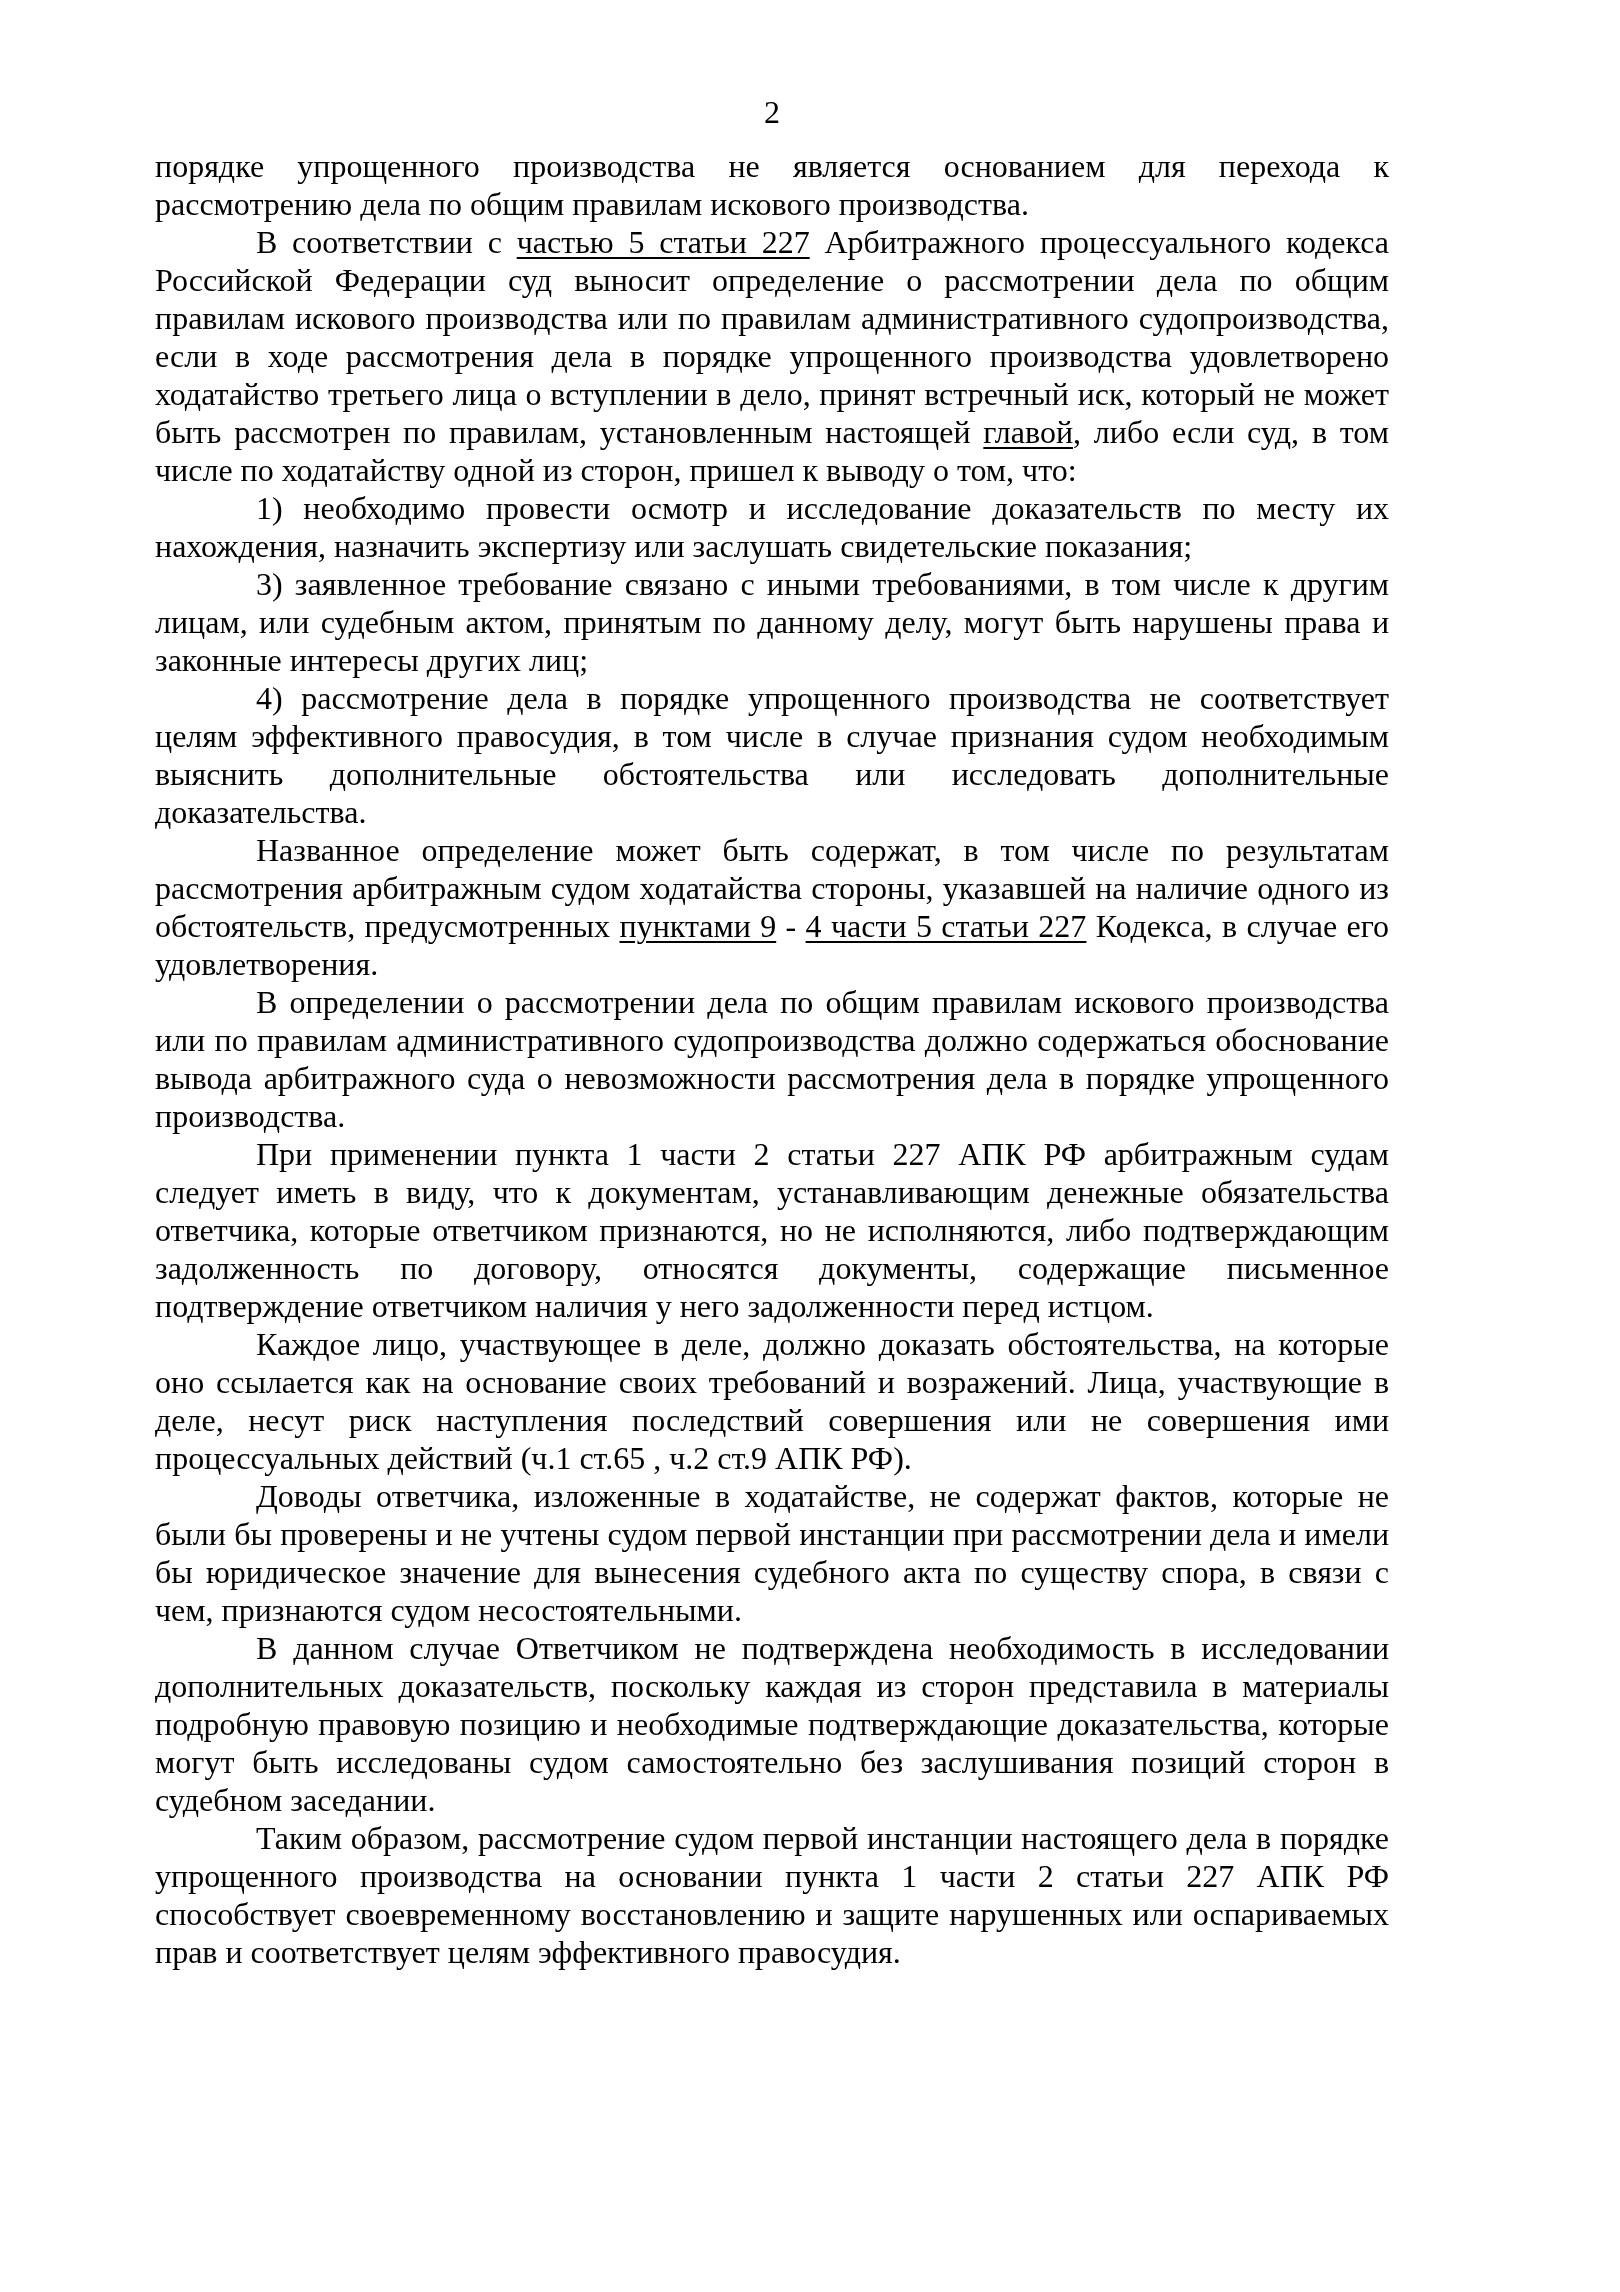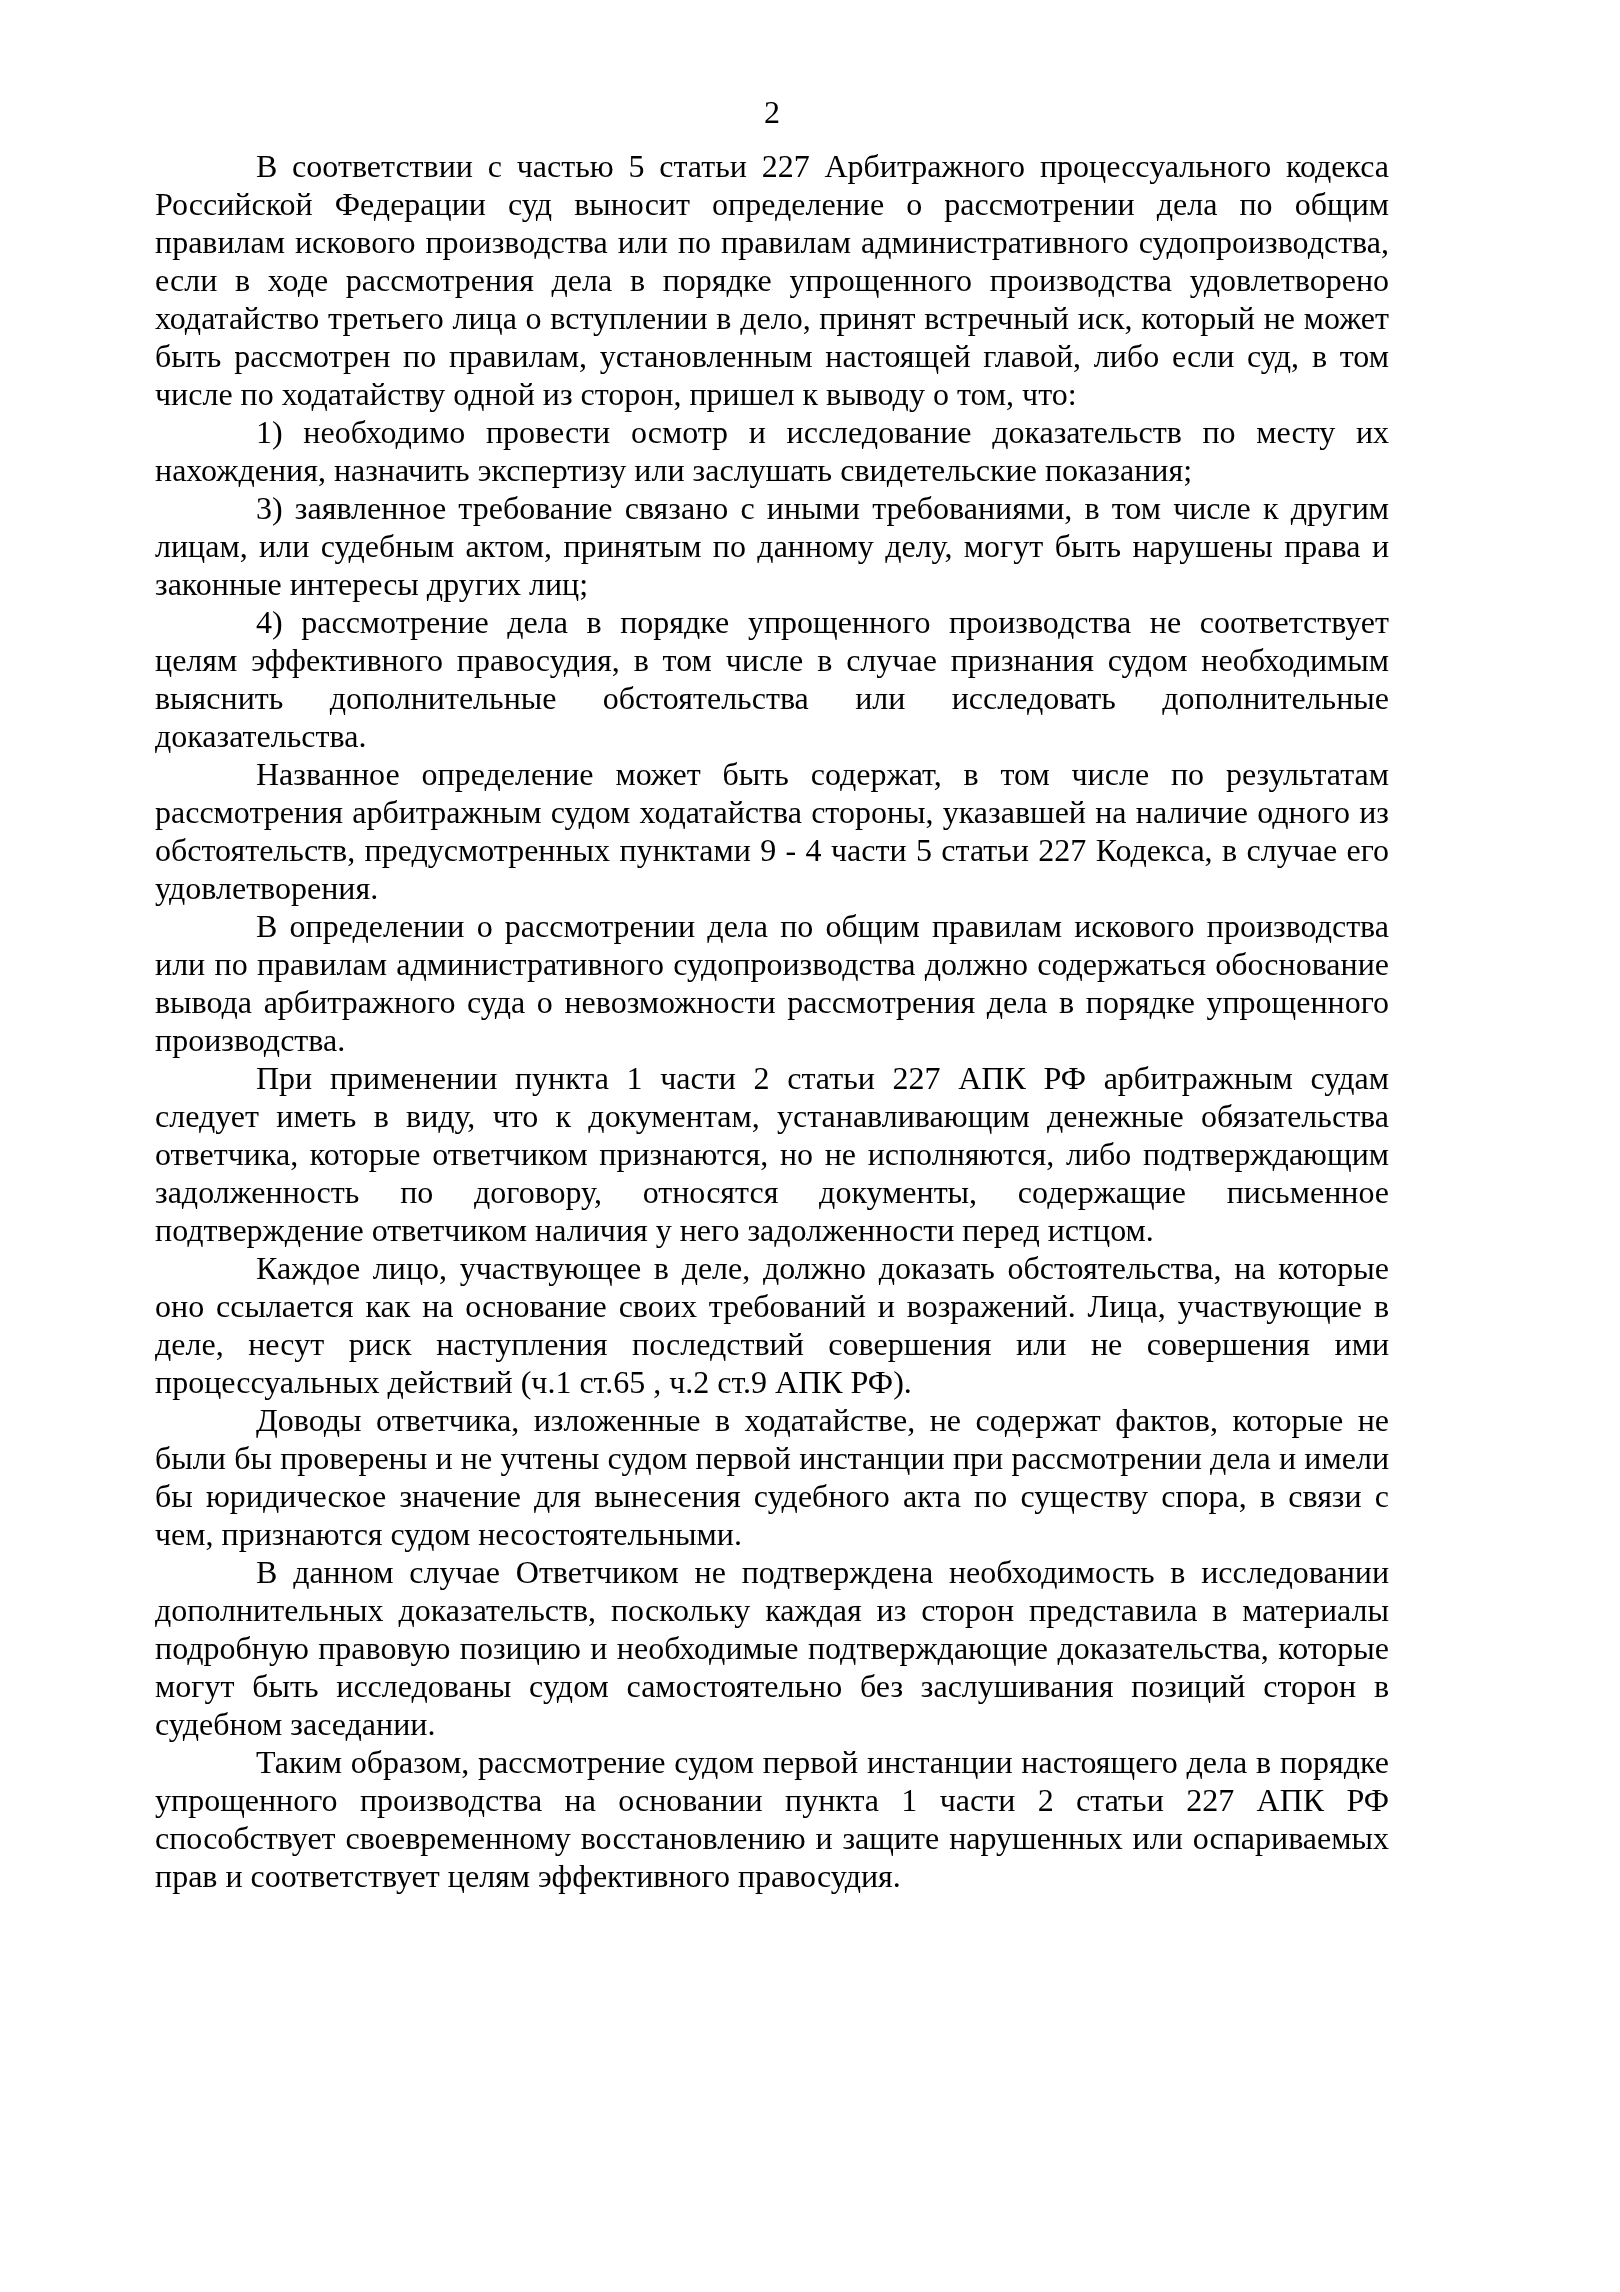--- a/index.html
+++ b/index.html
@@ -36,30 +36,32 @@
   }
   .doc p {
     margin: 0;
     padding: 0;
     text-indent: 101px;
   }
   .doc p.no-indent {
     text-indent: 0;
   }
   .u {
+    text-decoration: underline;
     text-decoration-thickness: 2px;
     text-underline-offset: 3.9px;
   }
 </style>
 </head>
 <body>
 
 <div class="page">
   <div class="pagenum">2</div>
   <div class="doc">
+      <p class="no-indent"><span>порядке упрощенного производства не является основанием для перехода к рассмотрению дела по общим правилам искового производства.</span></p>
       <p><span>В соответствии с </span><span class="u">частью 5 статьи 227</span><span> Арбитражного процессуального кодекса Российской Федерации суд выносит определение о рассмотрении дела по общим правилам искового производства или по правилам административного судопроизводства, если в ходе рассмотрения дела в порядке упрощенного производства удовлетворено ходатайство третьего лица о вступлении в дело, принят встречный иск, который не может быть рассмотрен по правилам, установленным настоящей </span><span class="u">главой</span><span>, либо если суд, в том числе по ходатайству одной из сторон, пришел к выводу о том, что:</span></p>
       <p><span>1) необходимо провести осмотр и исследование доказательств по месту их нахождения, назначить экспертизу или заслушать свидетельские показания;</span></p>
       <p><span>3) заявленное требование связано с иными требованиями, в том числе к другим лицам, или судебным актом, принятым по данному делу, могут быть нарушены права и законные интересы других лиц;</span></p>
       <p><span>4) рассмотрение дела в порядке упрощенного производства не соответствует целям эффективного правосудия, в том числе в случае признания судом необходимым выяснить дополнительные обстоятельства или исследовать дополнительные доказательства.</span></p>
       <p><span>Названное определение может быть содержат, в том числе по результатам рассмотрения арбитражным судом ходатайства стороны, указавшей на наличие одного из обстоятельств, предусмотренных </span><span class="u">пунктами 9</span><span> - </span><span class="u">4 части 5 статьи 227</span><span> Кодекса, в случае его удовлетворения.</span></p>
       <p><span>В определении о рассмотрении дела по общим правилам искового производства или по правилам административного судопроизводства должно содержаться обоснование вывода арбитражного суда о невозможности рассмотрения дела в порядке упрощенного производства.</span></p>
       <p><span>При применении пункта 1 части 2 статьи 227 АПК РФ арбитражным судам следует иметь в виду, что к документам, устанавливающим денежные обязательства ответчика, которые ответчиком признаются, но не исполняются, либо подтверждающим задолженность по договору, относятся документы, содержащие письменное подтверждение ответчиком наличия у него задолженности перед истцом.</span></p>
       <p><span>Каждое лицо, участвующее в деле, должно доказать обстоятельства, на которые оно ссылается как на основание своих требований и возражений. Лица, участвующие в деле, несут риск наступления последствий совершения или не совершения ими процессуальных действий (ч.1 ст.65 , ч.2 ст.9 АПК РФ).</span></p>
       <p><span>Доводы ответчика, изложенные в ходатайстве, не содержат фактов, которые не были бы проверены и не учтены судом первой инстанции при рассмотрении дела и имели бы юридическое значение для вынесения судебного акта по существу спора, в связи с чем, признаются судом несостоятельными.</span></p>
       <p><span>В данном случае Ответчиком не подтверждена необходимость в исследовании дополнительных доказательств, поскольку каждая из сторон представила в материалы подробную правовую позицию и необходимые подтверждающие доказательства, которые могут быть исследованы судом самостоятельно без заслушивания позиций сторон в судебном заседании.</span></p>

